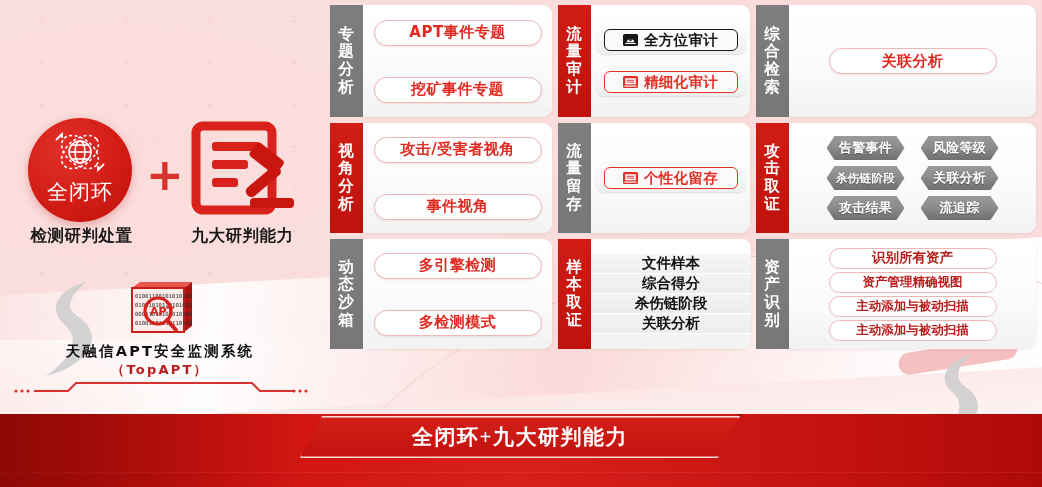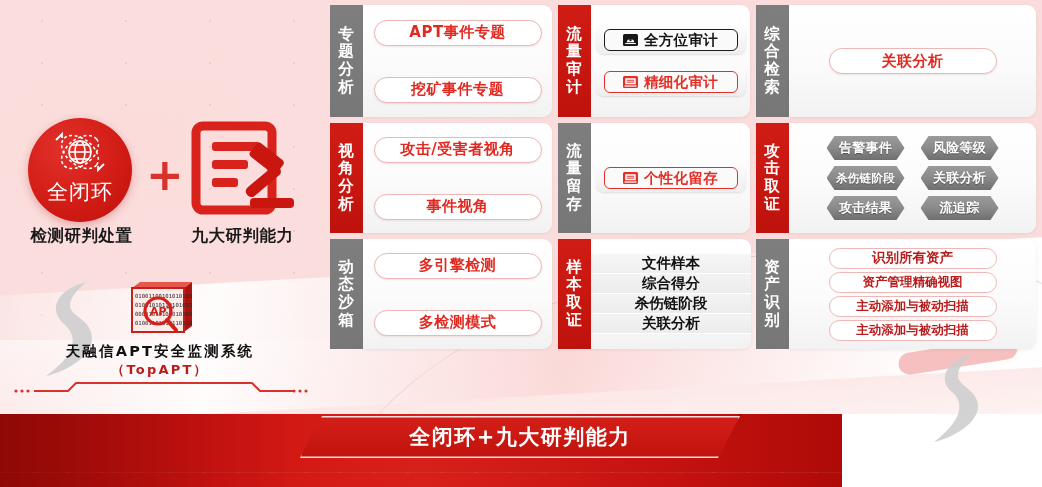--- a/index.html
+++ b/index.html
@@ -144,23 +144,24 @@
   .rrlist{ width:168px; }
   .rrlist .rr{
     height:21px; margin-bottom:3px; border-radius:11px; background:#fff;
     border:1.4px solid #eeb7b6; display:flex; align-items:center; justify-content:center;
     font-size:13.5px; font-weight:bold; color:#b91c1c;
   }
   .rrlist .rr:last-child{ margin-bottom:0; }
 
   
   .banner{
-    position:absolute; left:0; top:414px; width:842px; height:73px;
+    position:absolute; left:0; top:414px; width:1042px; height:73px;
     background:linear-gradient(90deg,#b50c08 0%,#cf1310 22%,#d8201a 50%,#c61310 78%,#ae0a07 100%);
     overflow:hidden;
+    font-family:Liberation Serif, serif;
   }
   .banner .hexpat{
     position:absolute; inset:0;
     background-image:
       linear-gradient(60deg, rgba(255,255,255,.085) 1px, transparent 1px),
       linear-gradient(-60deg, rgba(255,255,255,.085) 1px, transparent 1px),
       linear-gradient(0deg, rgba(255,255,255,.06) 1px, transparent 1px);
     background-size:34px 59px,34px 59px,34px 59px;
   }
   .banner .dark{

